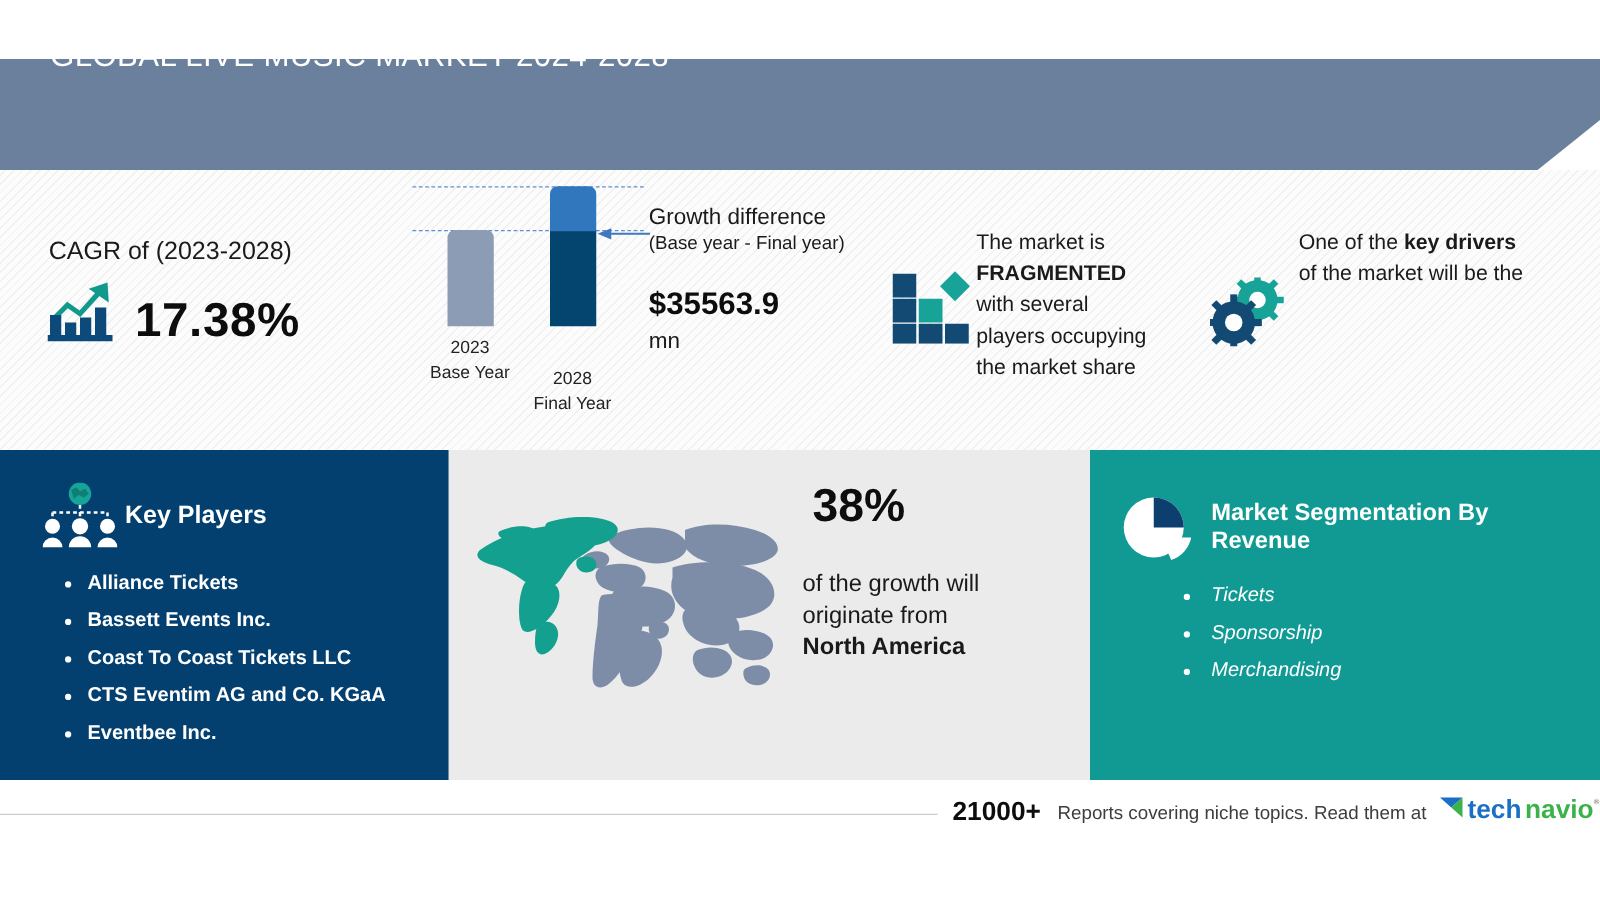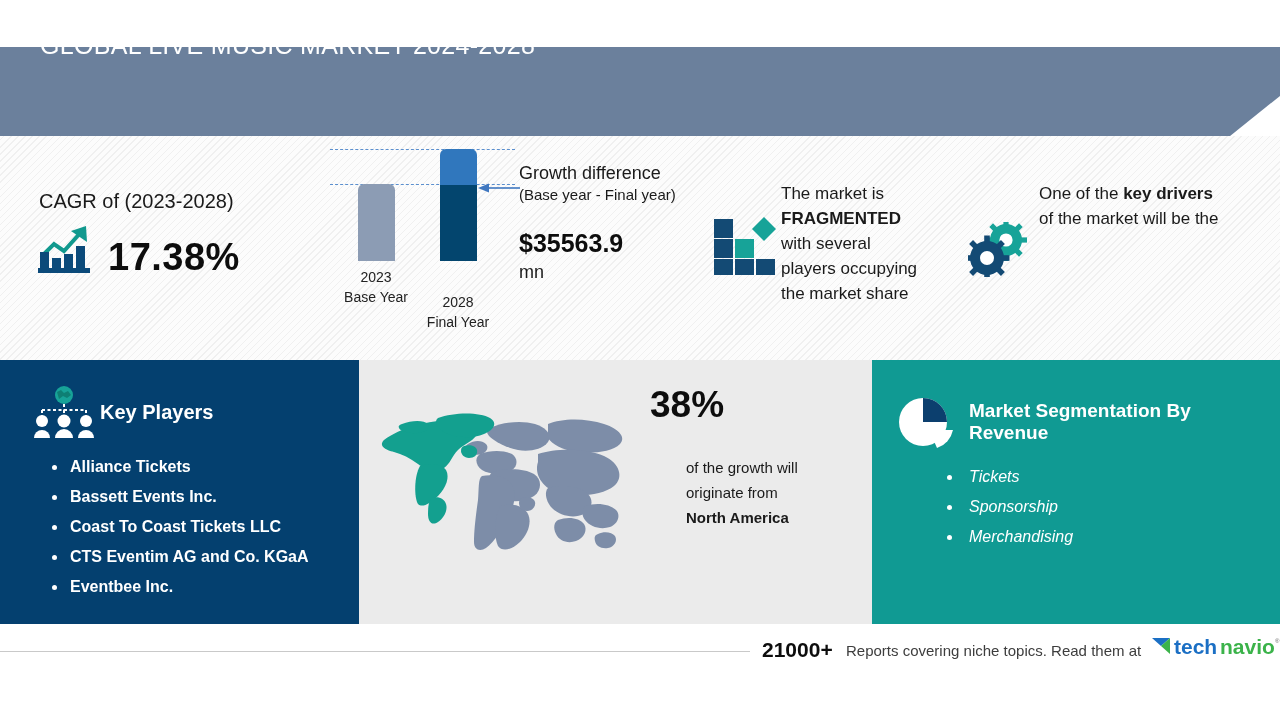--- a/index.html
+++ b/index.html
@@ -259,23 +259,23 @@
     position: absolute;
     left: 650px; top: 386px;
     font-size: 37px;
     font-weight: bold;
     color: #0d0d0d;
     line-height: 1;
     white-space: nowrap;
   }
   .map-text {
     position: absolute;
-    left: 686px; top: 455px;
+    left: 642px; top: 455px;
     width: 200px;
-    font-size: 15px;
+    font-size: 19px;
     color: #1a1a1a;
     line-height: 25px;
   }
   .map-text b { font-weight: bold; }
 
   .seg-icon {
     position: absolute;
     left: 897px; top: 396px;
     width: 56px; height: 56px;
   }

